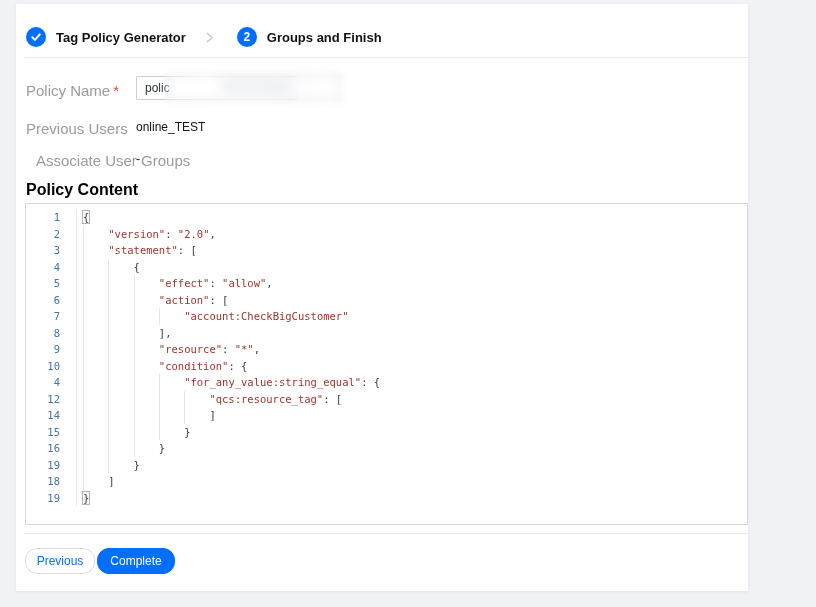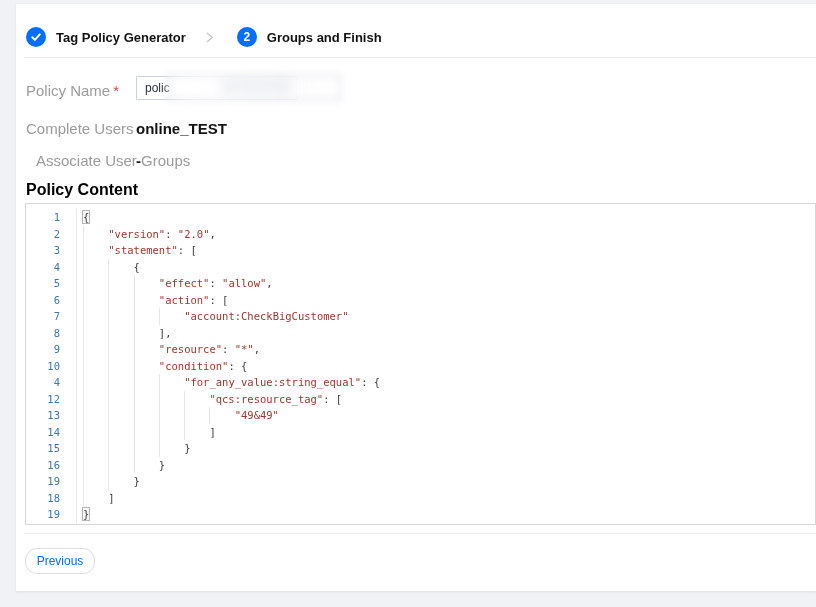--- a/index.html
+++ b/index.html
@@ -5,21 +5,21 @@
   * { margin:0; padding:0; box-sizing:border-box; }
   html,body { width:816px; height:607px; overflow:hidden; }
   body {
     font-family:"Liberation Sans", sans-serif;
     background:#f1f2f5;
     position:relative;
     font-size:12px;
     color:#333;
   }
   .card {
-    position:absolute; left:16px; top:4px; width:800px; height:587px;
+    position:absolute; left:16px; top:4px; width:732px; height:587px;
     background:#ffffff;
     box-shadow:0 1px 3px rgba(0,0,0,.07);
     padding-left:44px;
   }
   
   .steps { position:absolute; left:10px; top:23px; height:20px; display:flex; align-items:center; }
   .step { display:flex; align-items:center; }
   .step-circle {
     width:20px; height:20px; border-radius:50%;
     background:#006eff; color:#fff;
@@ -27,21 +27,21 @@
     font-size:12px; font-weight:bold; flex:0 0 20px;
   }
   .step-label { margin-left:10px; font-size:13px; font-weight:bold; color:#111; }
   .step-chevron { margin:0 22px 0 18px; display:flex; align-items:center; }
   .divider { position:absolute; left:8px; right:0; height:1px; background:#ececee; }
   .divider-top { top:53px; }
   .divider-bottom { top:529px; background:#ebebed; }
   
   .form-label { position:absolute; left:10px; color:#9b9b9b; font-size:15px; }
   .req { color:#e54545; margin-left:3px; }
-  .form-value { position:absolute; left:120px; color:#131313; font-size:15px;font-weight:bold; }
+  .form-value { position:absolute; left:120px; color:#131313; font-size:12px; }
   .policy-name-input {
     position:absolute; left:120px; top:72px; width:161px; height:24px;
     border:1px solid #c9d1dd; border-radius:1px; background:#fff;
     font-family:"Liberation Sans", sans-serif;
     font-size:12px; color:#2a2f3a; padding:0 8px; outline:none;
   }
   .redaction {
     position:absolute; left:150px; top:69px; width:176px; height:29px;
     background:linear-gradient(90deg, rgba(255,255,255,.55), #ffffff 20%, #fcfcfd 70%, rgba(255,255,255,.85));
     box-shadow:inset 0 0 10px rgba(214,218,224,.75);
@@ -102,21 +102,21 @@
   </div>
   <div class="divider divider-top"></div>
 
   <div class="form-label" style="top:78px;">
     <span>Policy Name</span><span class="req">*</span>
   </div>
   <input class="policy-name-input" type="text" value="polic" style="">
   <div class="redaction"></div>
   <div class="redaction-spot"></div>
 
-  <div class="form-label" style="top:116px;">Complete Users</div>
+  <div class="form-label" style="top:116px;">Previous Users</div>
   <div class="form-value" style="top:116px;">online_TEST</div>
 
   <div class="form-label" style="top:148px;margin-left:10px;">Associate User Groups</div>
   <div class="form-value" style="top:148px;">-</div>
 
   <div class="section-heading">Policy Content</div>
 
   <div class="editor">
     <div id="code-lines">
         <div class="cm-line">
@@ -161,24 +161,20 @@
         </div>
         <div class="cm-line">
           <span class="cm-gutter">4</span>
           <span class="cm-code"><span class="cm-guide"></span><span class="cm-guide"></span><span class="cm-guide"></span><span class="cm-guide"></span><span class="cm-str">"for_any_value:string_equal"</span><span class="cm-pun">: {</span></span>
         </div>
         <div class="cm-line">
           <span class="cm-gutter">12</span>
           <span class="cm-code"><span class="cm-guide"></span><span class="cm-guide"></span><span class="cm-guide"></span><span class="cm-guide"></span><span class="cm-guide"></span><span class="cm-str">"qcs:resource_tag"</span><span class="cm-pun">: [</span></span>
         </div>
         <div class="cm-line">
-          <span class="cm-gutter">13</span>
-          <span class="cm-code"><span class="cm-guide"></span><span class="cm-guide"></span><span class="cm-guide"></span><span class="cm-guide"></span><span class="cm-guide"></span><span class="cm-guide"></span><span class="cm-str">"49&amp;49"</span></span>
-        </div>
-        <div class="cm-line">
           <span class="cm-gutter">14</span>
           <span class="cm-code"><span class="cm-guide"></span><span class="cm-guide"></span><span class="cm-guide"></span><span class="cm-guide"></span><span class="cm-guide"></span><span class="cm-pun">]</span></span>
         </div>
         <div class="cm-line">
           <span class="cm-gutter">15</span>
           <span class="cm-code"><span class="cm-guide"></span><span class="cm-guide"></span><span class="cm-guide"></span><span class="cm-guide"></span><span class="cm-pun">}</span></span>
         </div>
         <div class="cm-line">
           <span class="cm-gutter">16</span>
           <span class="cm-code"><span class="cm-guide"></span><span class="cm-guide"></span><span class="cm-guide"></span><span class="cm-pun">}</span></span>
@@ -194,13 +190,14 @@
         <div class="cm-line">
           <span class="cm-gutter">19</span>
           <span class="cm-code"><span class="cm-pun cm-bracket">}</span></span>
         </div>
       </div>
   </div>
 
   <div class="divider divider-bottom"></div>
 
   <button class="btn btn-previous">Previous</button>
+  <button class="btn btn-complete">Complete</button>
 </div>
 
 </body></html>

